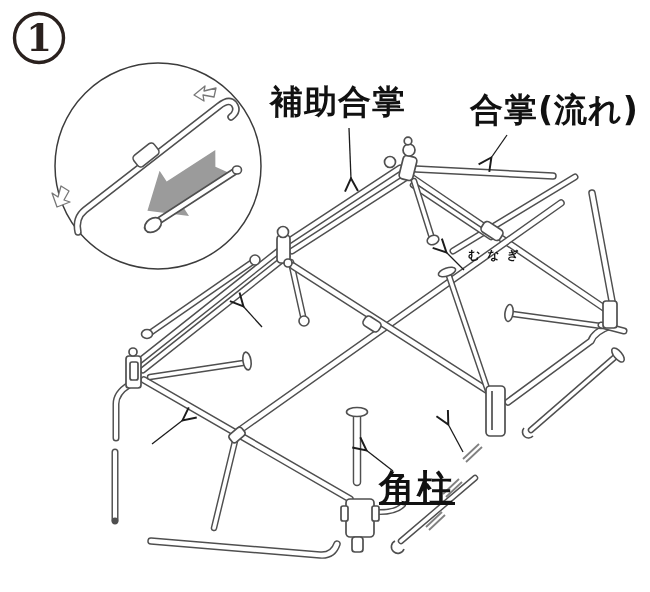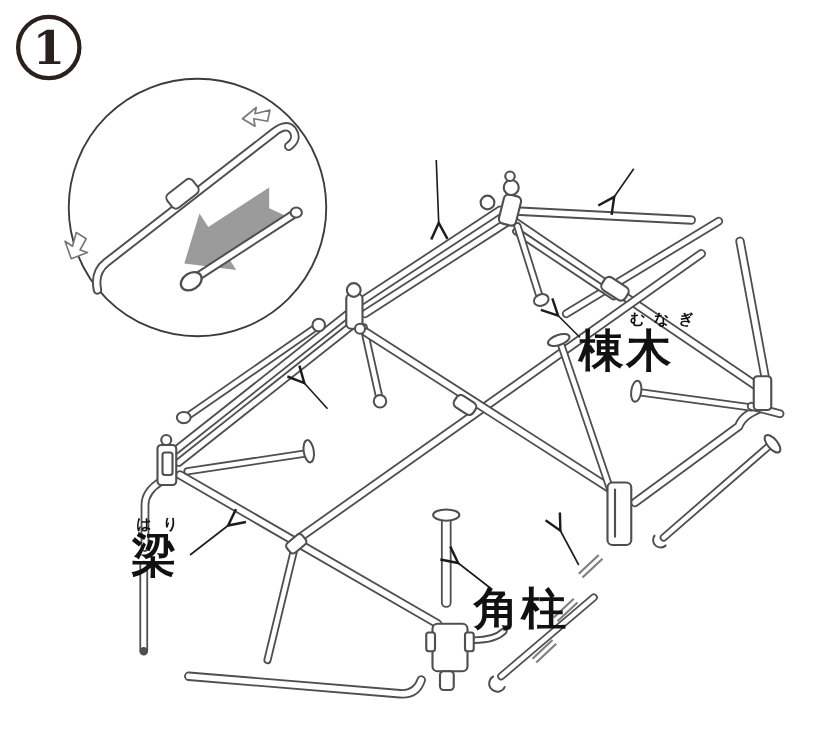--- a/index.html
+++ b/index.html
@@ -177,29 +177,26 @@
     <line x1="349" y1="128" x2="351" y2="179" marker-end="url(#vhead)"></line>
     <line x1="507" y1="135" x2="491" y2="158" marker-end="url(#vhead)"></line>
     <line x1="464" y1="270" x2="446" y2="252" marker-end="url(#vhead)"></line>
     <line x1="262" y1="327" x2="243" y2="306" marker-end="url(#vhead)"></line>
     <line x1="152" y1="444" x2="183" y2="420" marker-end="url(#vhead)"></line>
     <line x1="393" y1="471" x2="366" y2="450" marker-end="url(#vhead)"></line>
     <line x1="463" y1="452" x2="448" y2="424" marker-end="url(#vhead)"></line>
   </g>
 </svg>
 
-
+<div class="lbl kanji-lg" style="left:270px;top:85px;">補助合掌</div>
+
+<div class="lbl kanji-lg" style="left:470px;top:93px;">合掌(流れ)</div>
 
 <div class="lbl" style="left:463px;top:249px;">
-  <div class="furi" style="letter-spacing:7px;padding-left:5px;margin-left:36px;">むなぎ</div>
-  <div class="kanji-xl">棟木</div>
+  <div class="furi" style="letter-spacing:7px;padding-left:5px;">むなぎ</div>
 </div>
 
 
-<div class="lbl" style="left:105px;top:413px;">
-  <div class="furi" style="letter-spacing:9px;padding-left:4px;">はり</div>
-  <div class="kanji-xl">梁</div>
+
+<div class="lbl kanji-xl" style="left:379px;top:469px;text-decoration:underline;">角柱</div>
+
+
 </div>
 
-<div class="lbl kanji-xl" style="left:379px;top:469px;">角柱</div>
-
-
-</div>
-
 </body></html>

